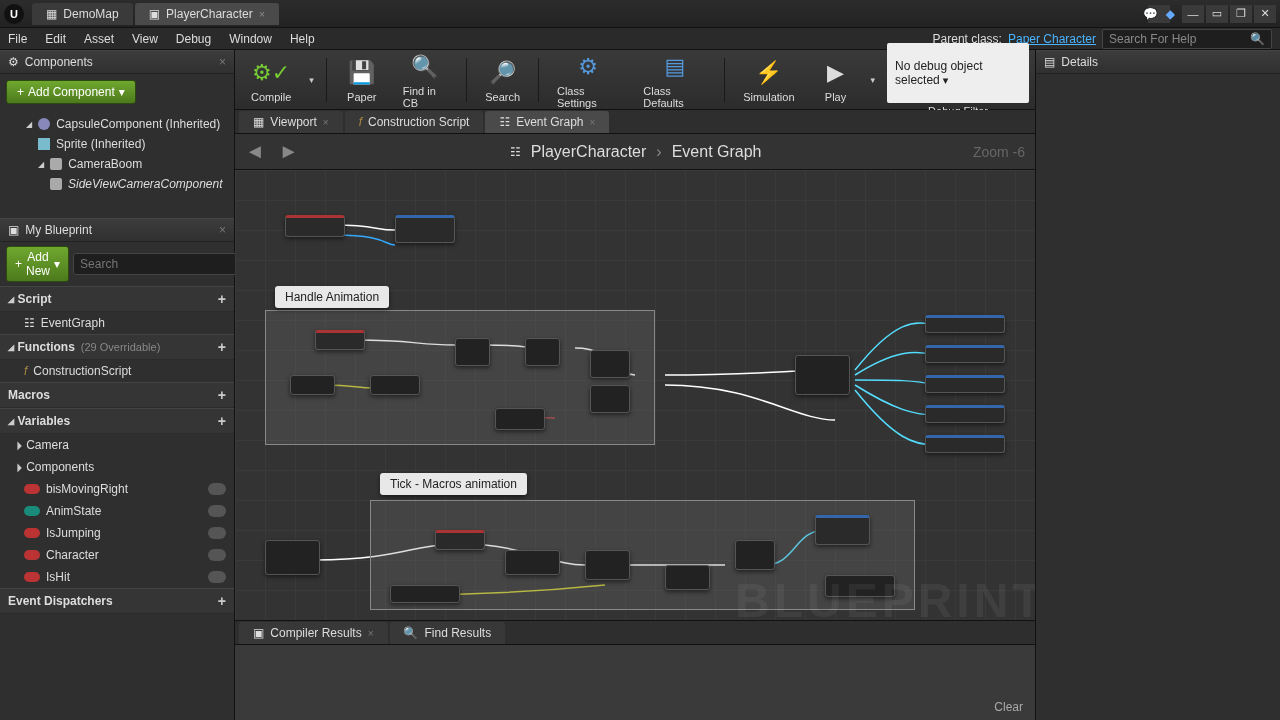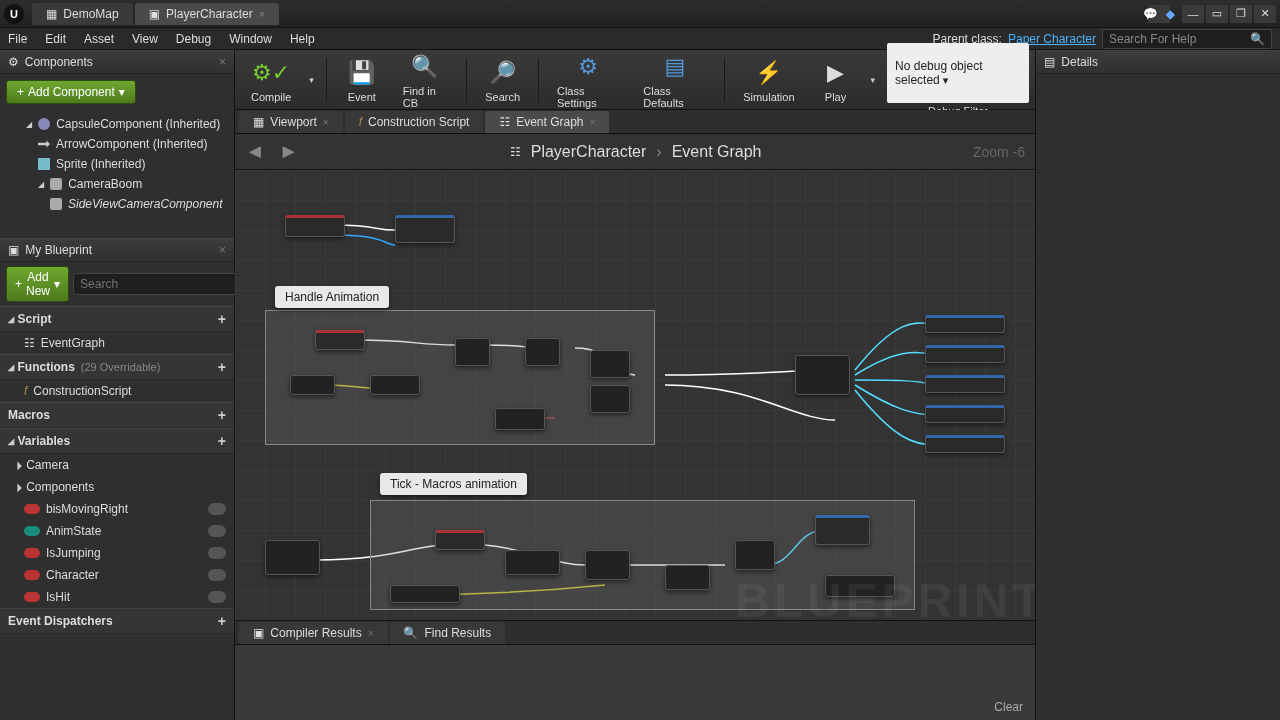--- a/index.html
+++ b/index.html
@@ -152,24 +152,20 @@
         <span>▾</span>
       </button>
     </div>
     <div class="tree">
       <div class="tree-item d1">
           <span class="tri">◢</span>
           <span class="ico cap"></span>
           <span>CapsuleComponent (Inherited)</span>
         </div>
       <div class="tree-item d2">
-          <span class="ico arr"></span>
-          <span>ArrowComponent (Inherited)</span>
-        </div>
-      <div class="tree-item d2">
           <span class="ico spr"></span>
           <span>Sprite (Inherited)</span>
         </div>
       <div class="tree-item d2">
           <span class="tri">◢</span>
           <span class="ico cam"></span>
           <span>CameraBoom</span>
         </div>
       <div class="tree-item d3">
           <span class="ico cam"></span>
@@ -254,21 +250,21 @@
   <div class="center">
     <div class="toolbar">
       <div class="tbtn">
           <div class="bigico" style="color:#7c3;">⚙✓</div>
           <div class="lbl">Compile</div>
         </div>
       <span class="tdrop">▾</span>
       <div class="tsep"></div>
       <div class="tbtn">
           <div class="bigico" style="color:#48c;">💾</div>
-          <div class="lbl">Event</div>
+          <div class="lbl">Paper</div>
         </div>
       <div class="tbtn">
           <div class="bigico">🔍</div>
           <div class="lbl">Find in CB</div>
         </div>
       <div class="tsep"></div>
       <div class="tbtn">
           <div class="bigico">🔎</div>
           <div class="lbl">Search</div>
         </div>

